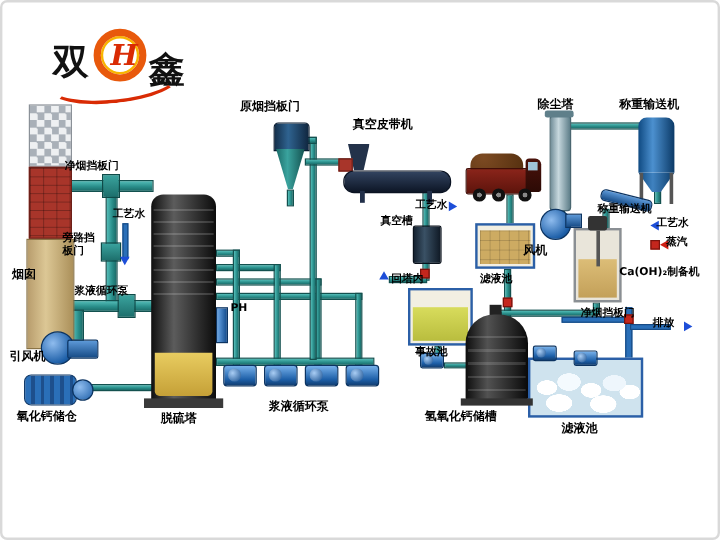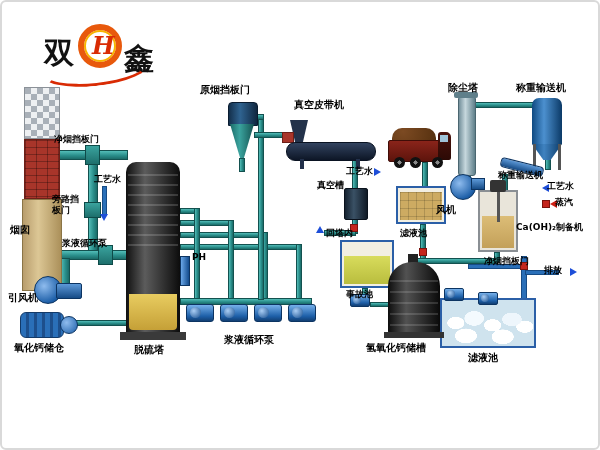--- a/index.html
+++ b/index.html
@@ -188,21 +188,21 @@
   <div class="lbl" style="left:6px;top:290px;">引风机</div>
   <div class="lbl" style="left:12px;top:340px;">氧化钙储仓</div>
   <div class="lbl" style="left:132px;top:342px;">脱硫塔</div>
   <div class="lbl sm" style="left:190px;top:250px;">PH</div>
   <div class="lbl" style="left:222px;top:332px;">浆液循环泵</div>
   <div class="lbl sm" style="left:344px;top:164px;">工艺水</div>
   <div class="lbl sm" style="left:315px;top:178px;">真空槽</div>
   <div class="lbl sm" style="left:324px;top:226px;">回塔内</div>
   <div class="lbl sm" style="left:398px;top:226px;">滤液池</div>
   <div class="lbl sm" style="left:344px;top:287px;">事故池</div>
-  <div class="lbl" style="left:364px;top:340px;">氢氧化钙储槽</div>
+  <div class="lbl" style="left:352px;top:340px;">氢氧化钙储槽</div>
   <div class="lbl" style="left:466px;top:350px;">滤液池</div>
   <div class="lbl" style="left:434px;top:202px;">风机</div>
   <div class="lbl sm" style="left:496px;top:168px;">称重输送机</div>
   <div class="lbl sm" style="left:545px;top:179px;">工艺水</div>
   <div class="lbl sm" style="left:553px;top:195px;">蒸汽</div>
   <div class="lbl sm" style="left:514px;top:220px;">Ca(OH)₂制备机</div>
   <div class="lbl sm" style="left:482px;top:254px;">净烟挡板门</div>
   <div class="lbl sm" style="left:542px;top:263px;">排放</div>
 
 </div>

